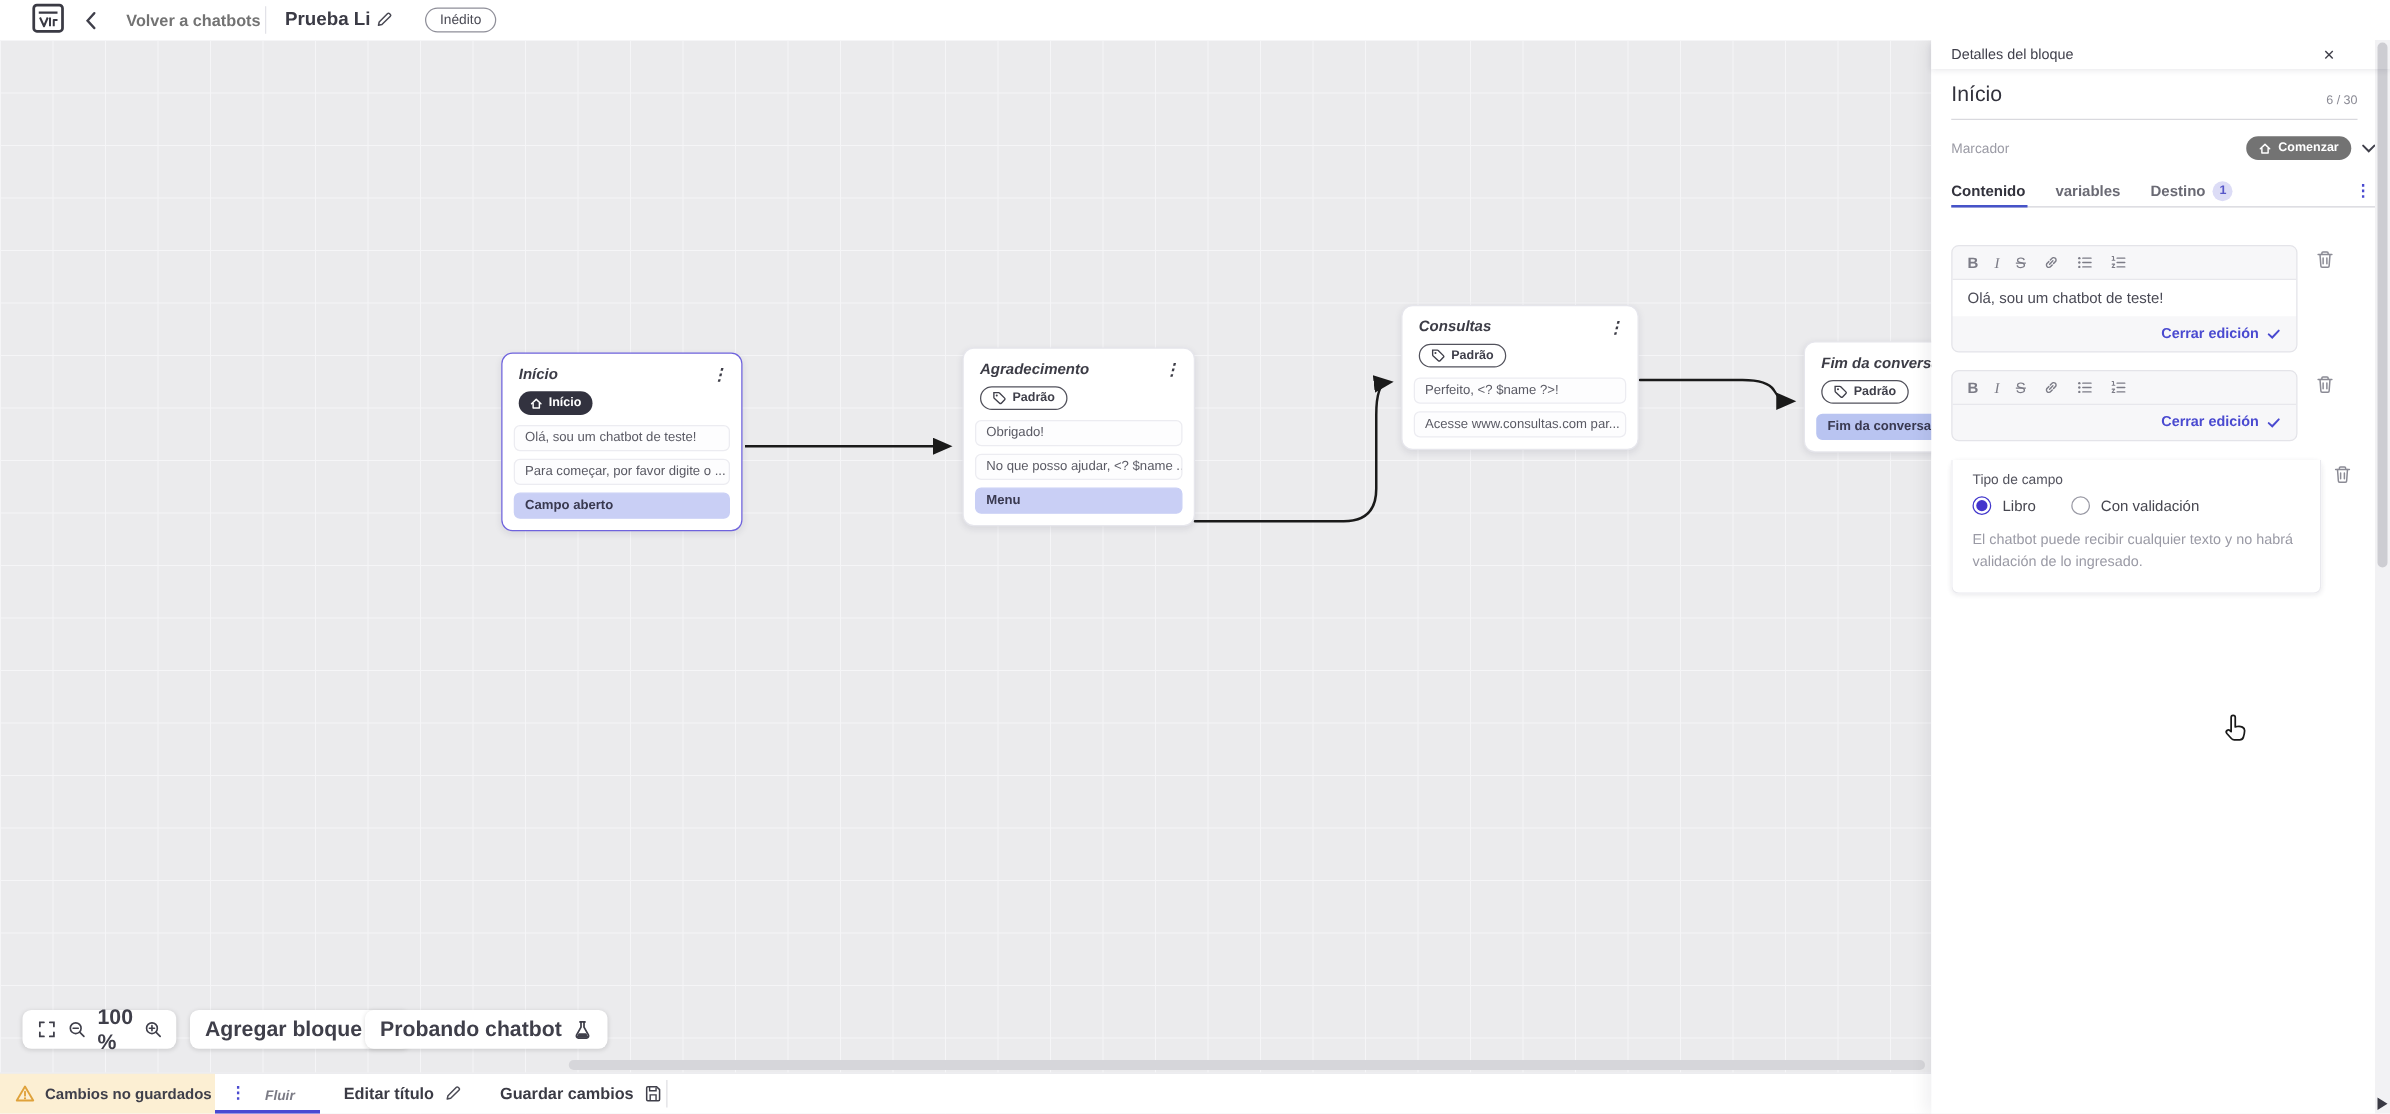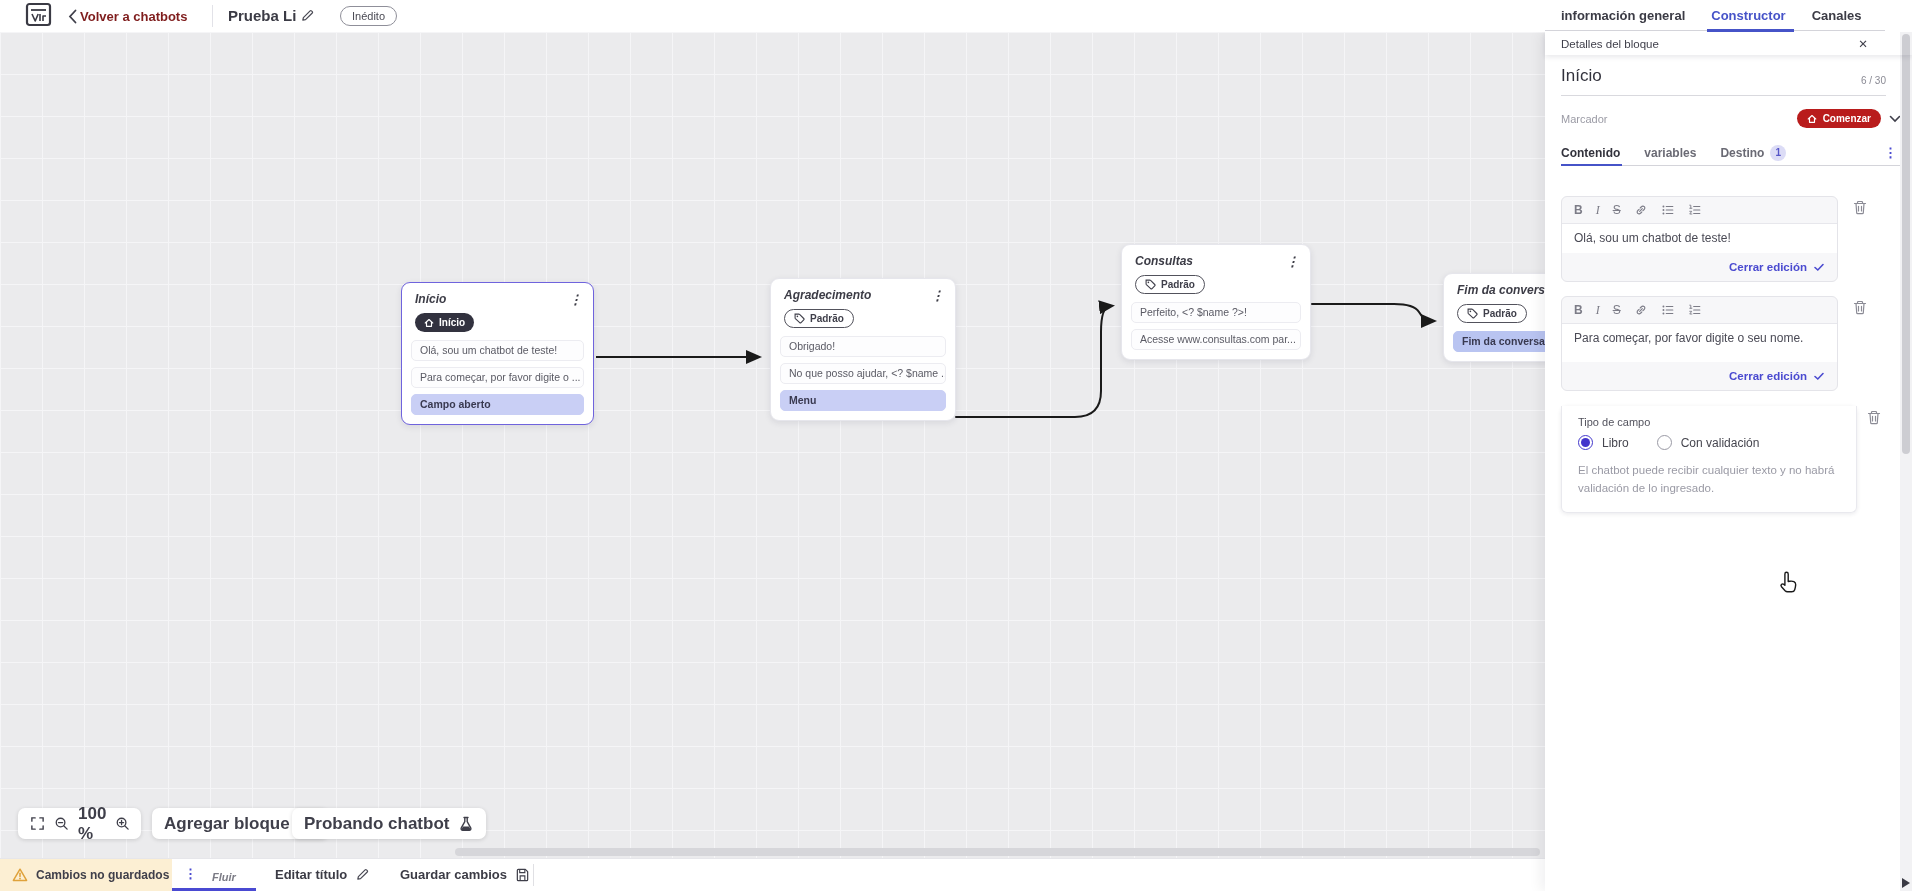--- a/index.html
+++ b/index.html
@@ -4,21 +4,21 @@
 <style>
   * { margin:0; padding:0; box-sizing:border-box; }
   html,body { width:1912px; height:891px; overflow:hidden; }
   body { font-family:"Liberation Sans", sans-serif; color:#3f3f4a; position:relative; background:#fff; }
   .i { display:inline-block; vertical-align:middle; flex:none; }
 
   
   .header { position:absolute; left:0; top:0; width:1912px; height:32px; background:#fff; z-index:30; }
   .logo { position:absolute; left:24px; top:2px; }
   .back-btn { position:absolute; left:68px; top:9px; cursor:pointer; }
-  .back-label { position:absolute; left:80px; top:9px; font-size:13px; font-weight:700; color:#7f1d1d; cursor:pointer; }
+  .back-label { position:absolute; left:101px; top:9px; font-size:13px; font-weight:700; color:#737373; cursor:pointer; }
   .hsep { position:absolute; left:212px; top:5px; width:1px; height:22px; background:#e2e2e8; }
   .bot-title { position:absolute; left:228px; top:7px; font-size:15px; font-weight:700; color:#3b3b45; }
   .title-pencil { position:absolute; left:300px; top:8px; cursor:pointer; }
   .status-pill { position:absolute; left:340px; top:6px; height:20px; padding:0 11px; border:1px solid #8f8f99; border-radius:10px; font-size:11px; color:#4a4a54; display:flex; align-items:center; }
   .header-tabs { position:absolute; left:1545px; top:0; width:340px; height:31px; display:flex; gap:26px; padding-left:16px; align-items:center; border-bottom:1.5px solid #d4d4da; }
   .header-tab { font-size:13px; font-weight:700; color:#3b3b45; position:relative; height:100%; display:flex; align-items:center; cursor:pointer; }
   .header-tab.active { color:#4653c8; }
   .header-tab.active::after { content:""; position:absolute; left:-4px; right:-8px; bottom:-1.5px; height:2.5px; background:#4653c8; }
 
   
@@ -59,21 +59,21 @@
   .panel-titlebar { height:23px; padding:0 16px 0 16px; display:flex; justify-content:space-between; align-items:center; box-shadow:0 2px 5px rgba(30,30,60,.10); position:relative; z-index:2; }
   .panel-titlebar span { font-size:11.5px; color:#3f3f4a; }
   .close-x { font-size:14px; color:#55555f; cursor:pointer; margin-right:28px; }
   .panel-body { padding:11px 16px 0; }
   .name-row { display:flex; justify-content:space-between; align-items:flex-end; border-bottom:1px solid #d9d9de; padding-bottom:9px; width:325px; }
   .name-row .bname { font-size:17px; color:#32323c; }
   .name-row .counter { font-size:10px; color:#8a8a94; }
   .marker-row { margin-top:13px; width:340px; display:flex; justify-content:space-between; align-items:center; }
   .marker-label { font-size:11px; color:#9b9ba5; }
   .marker-right { display:flex; align-items:center; gap:8px; }
-  .marker-pill { display:inline-flex; align-items:center; gap:6px; background:#b91c1c; color:#fff; height:19px; padding:0 10px; border-radius:10px; font-size:10px; font-weight:700; cursor:pointer; }
+  .marker-pill { display:inline-flex; align-items:center; gap:6px; background:#737373; color:#fff; height:19px; padding:0 10px; border-radius:10px; font-size:10px; font-weight:700; cursor:pointer; }
   .ptabs { margin-top:12px; width:340px; display:flex; align-items:center; gap:24px; border-bottom:1px solid #d4d4da; height:26px; }
   .ptab { font-size:12px; font-weight:700; color:#6a6a74; position:relative; height:100%; display:flex; align-items:center; gap:6px; cursor:pointer; }
   .ptab.active { color:#32323c; }
   .ptab.active::after { content:""; position:absolute; left:0; right:-2px; bottom:-1px; height:2.5px; background:#4653c8; }
   .count-badge { width:16px; height:16px; border-radius:50%; background:#dcdcf6; color:#5656c8; font-size:10px; font-weight:700; display:flex; align-items:center; justify-content:center; }
 
   .editor-wrap { display:flex; gap:14px; margin-top:0; }
   .editor { width:277px; border:1px solid #e4e4e9; border-radius:6px; overflow:hidden; background:#f7f7f9; }
   .ed-toolbar { height:27px; display:flex; align-items:center; gap:13px; padding:0 12px; color:#7c7c87; border-bottom:1px solid #e7e7ec; font-size:12px; }
   .ed-toolbar .tbtn { cursor:pointer; line-height:1; }
@@ -122,25 +122,20 @@
   <span class="back-label">Volver a chatbots</span>
   <span class="hsep"></span>
   <span class="bot-title">Prueba Li</span>
   <span class="title-pencil i">
     <svg width="15" height="15" viewBox="0 0 16 16">
         <path d="M3 13l.6-2.8 7.2-7.2c.4-.4 1-.4 1.4 0l.9.9c.4.4.4 1 0 1.4L5.9 12.4 3 13z" fill="none" stroke="#4a4a54" stroke-width="1.3" stroke-linejoin="round"></path>
       </svg>
   </span>
   <span class="status-pill">Inédito</span>
 
-  <div class="header-tabs">
-    <span class="header-tab">información general</span>
-    <span class="header-tab active">Constructor</span>
-    <span class="header-tab">Canales</span>
-  </div>
 </div>
 
 <div class="canvas"></div>
 
 <svg class="wires">
   <defs>
     <marker id="ah" markerWidth="9" markerHeight="8" refX="5.5" refY="3.5" orient="auto">
       <path d="M0 0 L8 3.5 L0 7 Z" fill="#1a1a1a"></path>
     </marker>
   </defs>
@@ -356,21 +351,20 @@
               <circle cx="2.8" cy="4" r="1.1" fill="#7c7c87"></circle>
               <circle cx="2.8" cy="8" r="1.1" fill="#7c7c87"></circle>
               <circle cx="2.8" cy="12" r="1.1" fill="#7c7c87"></circle>
               <path d="M6 4h7.5M6 8h7.5M6 12h7.5" stroke="#7c7c87" stroke-width="1.3" stroke-linecap="round"></path>
             </svg>
           <svg class="i tbtn" width="14" height="14" viewBox="0 0 16 16">
               <path d="M2 2.5h1.2V6M2 6h2.4M2 9.5h2.2L2 12.6h2.4" stroke="#7c7c87" stroke-width="1" fill="none" stroke-linecap="round" stroke-linejoin="round"></path>
               <path d="M6.5 4h7M6.5 8h7M6.5 12h7" stroke="#7c7c87" stroke-width="1.3" stroke-linecap="round"></path>
             </svg>
         </div>
-        <div class="ed-text" style="min-height:38px;">Para começar, por favor digite o seu nome.</div>
         <div class="ed-footer">
           <span class="ed-close">Cerrar edición</span>
           <svg class="i" width="12" height="12" viewBox="0 0 12 12">
               <path d="M2 6.5 4.8 9 10 3.5" stroke="#4a4ad0" stroke-width="1.6" fill="none" stroke-linecap="round"></path>
             </svg>
         </div>
       </div>
       <svg class="i trash" width="16" height="17" viewBox="0 0 16 16">
           <path d="M2.5 4h11M5.5 4V2.8c0-.5.4-.8.9-.8h3.2c.5 0 .9.3.9.8V4M4 4l.7 9.3c0 .5.5.9 1 .9h4.6c.5 0 1-.4 1-.9L12 4M6.5 6.8v4.7M9.5 6.8v4.7" stroke="#8b8b95" stroke-width="1.2" fill="none" stroke-linecap="round"></path>
         </svg>

